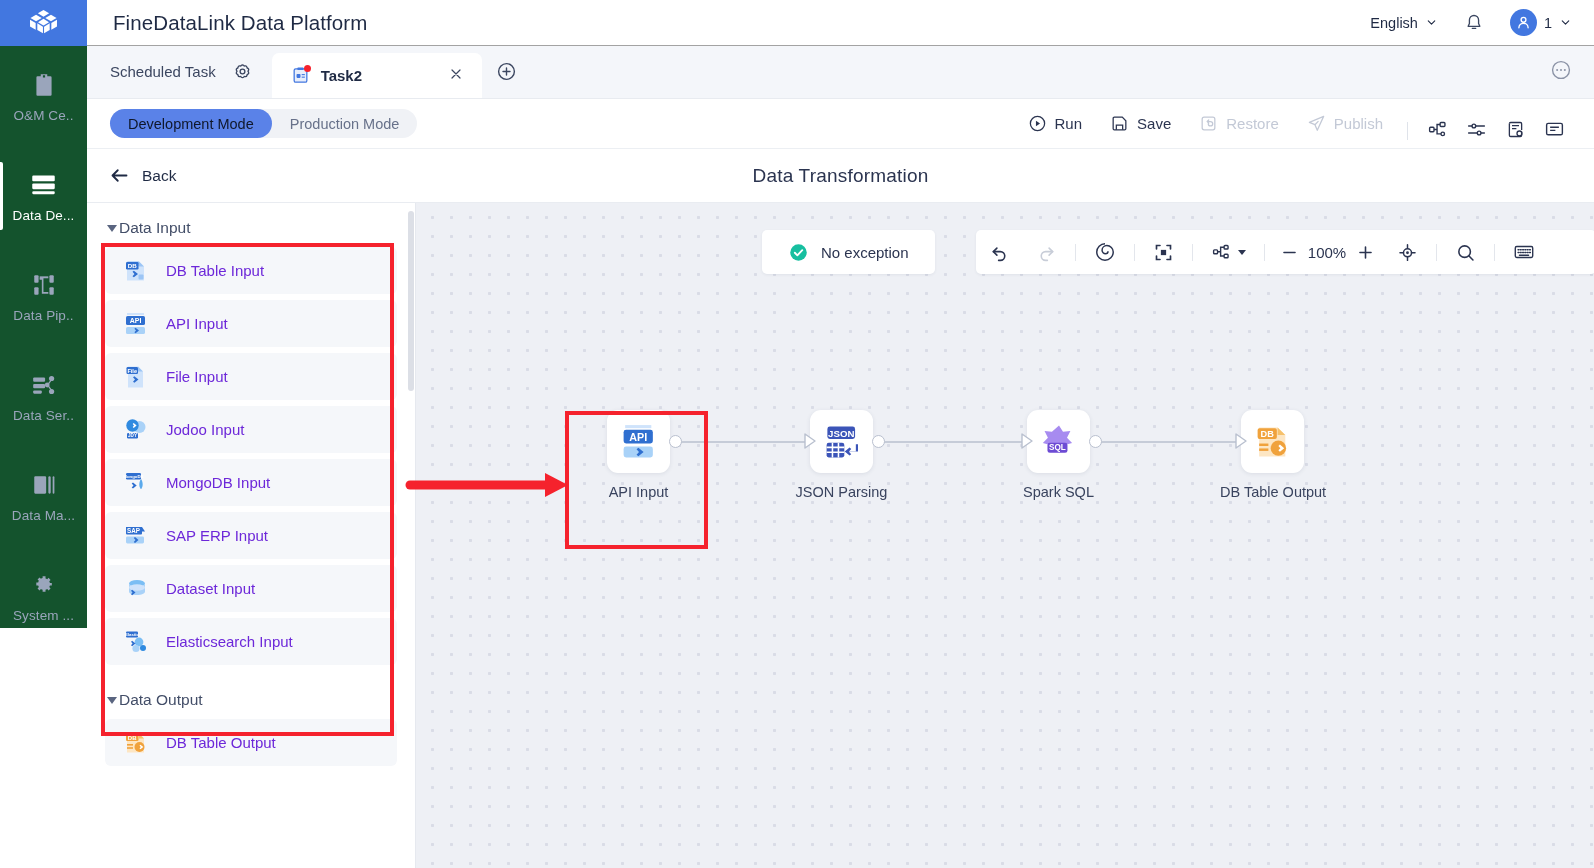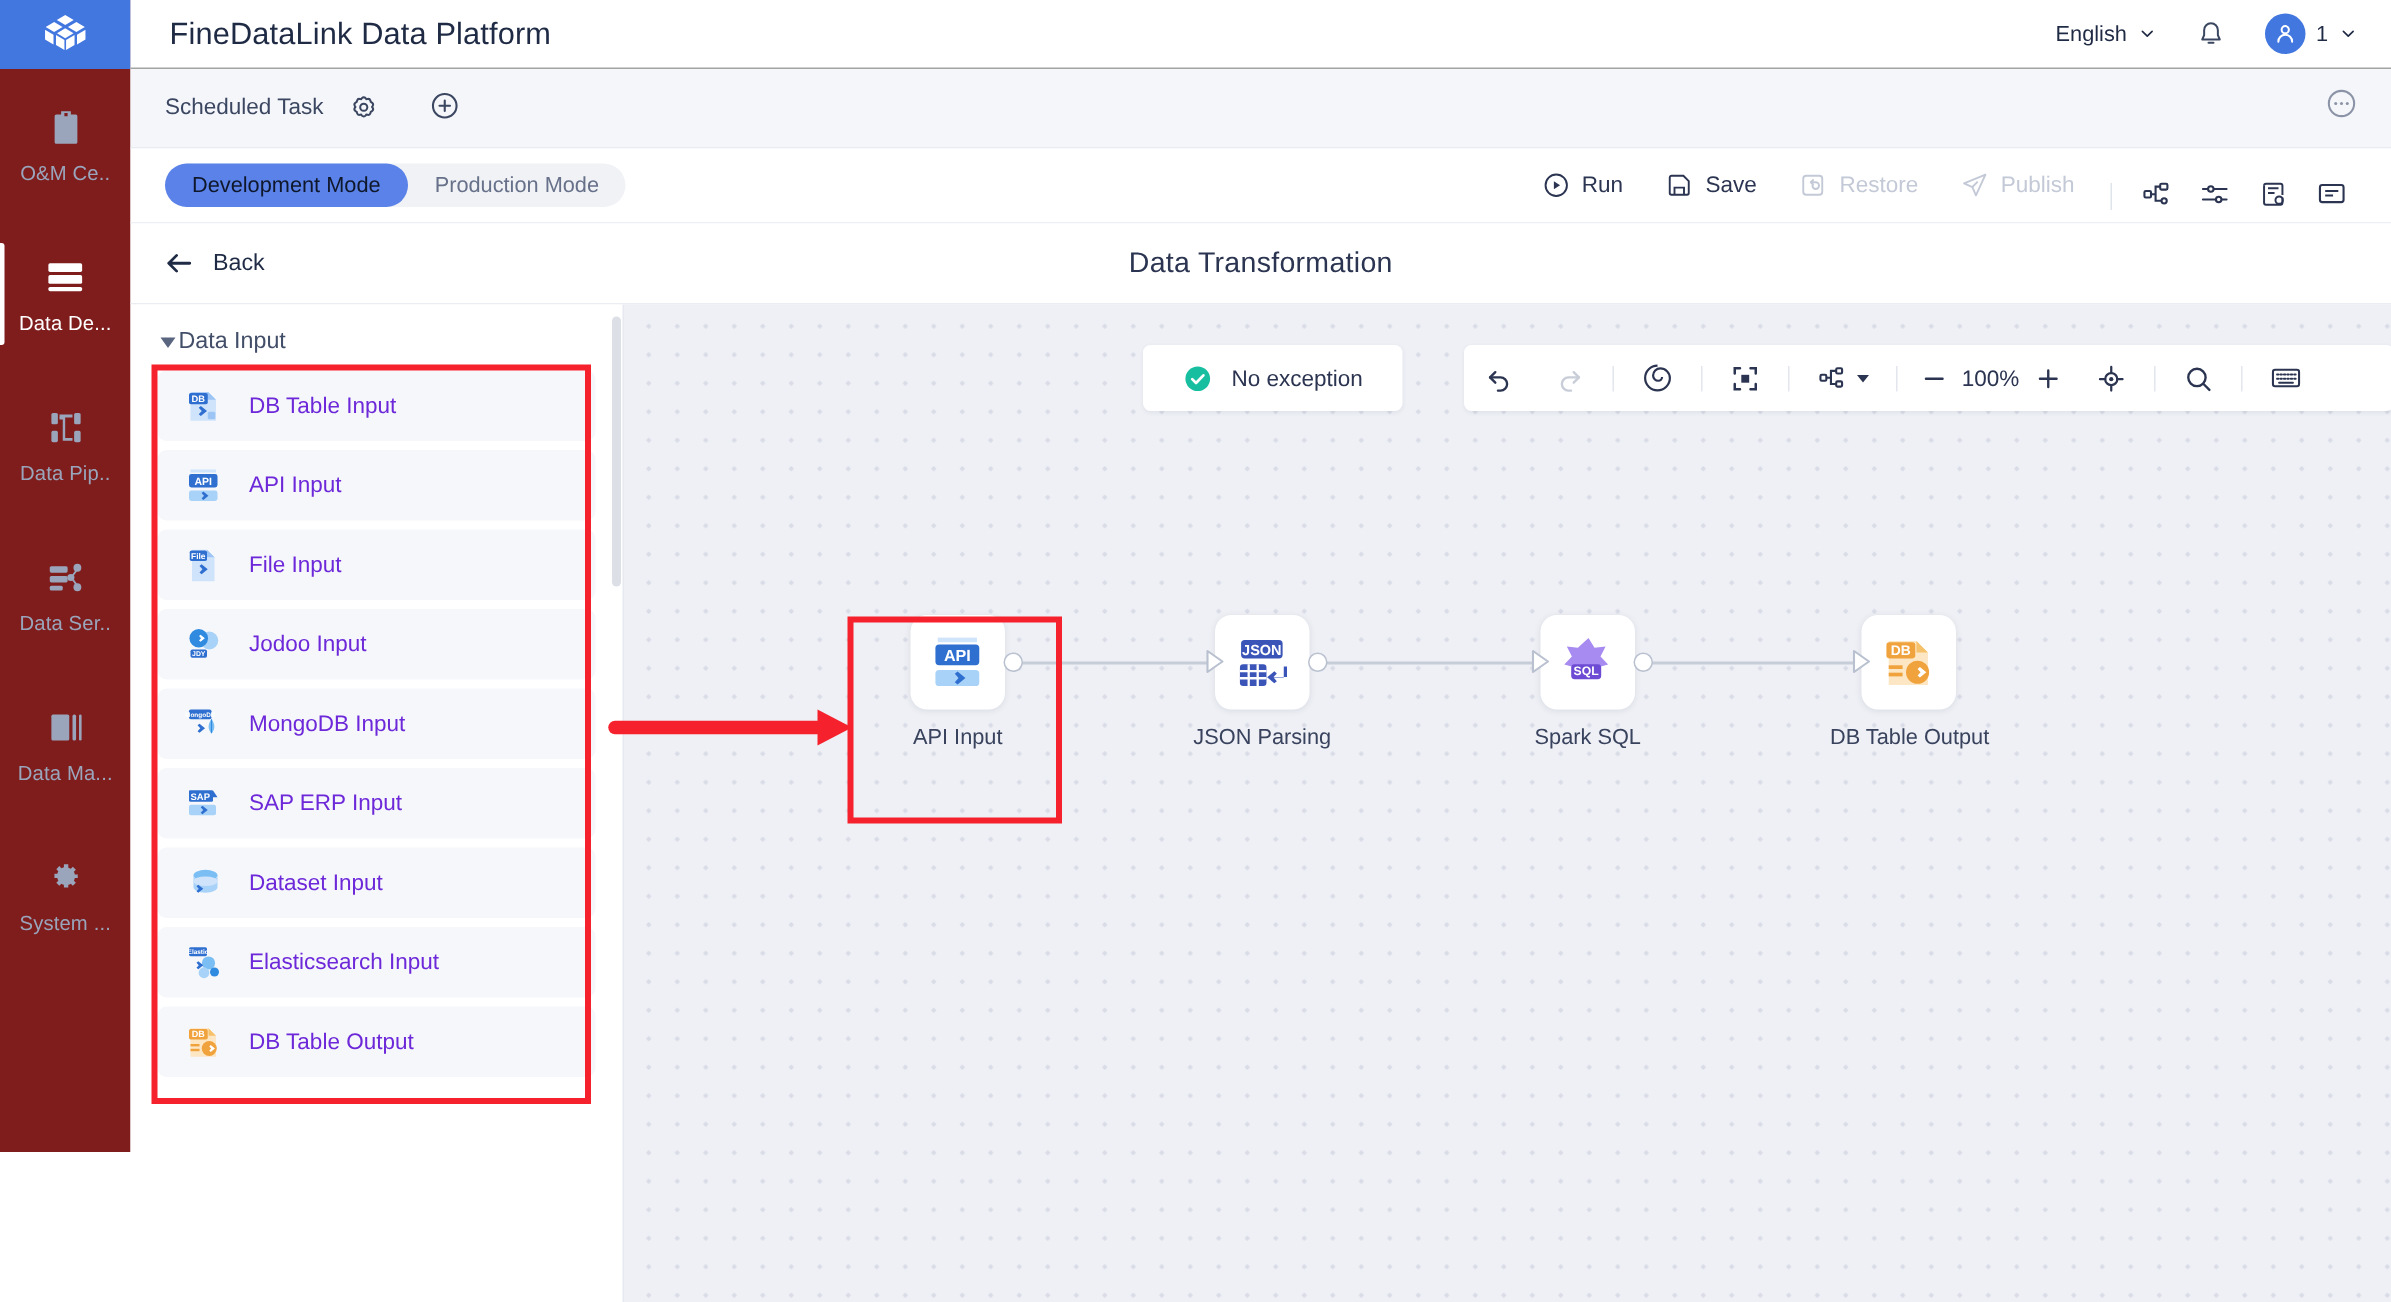--- a/index.html
+++ b/index.html
@@ -9,22 +9,22 @@
     font-family: "Liberation Sans", sans-serif;
     background: #ffffff;
     overflow: hidden;
     -webkit-font-smoothing: antialiased;
   }
   #app { position: relative; width: 1594px; height: 868px; }
 
   
   #rail {
     position: absolute; left: 0; top: 0;
-    width: 87px; height: 768px;
-    background: #7f1d1d;
+    width: 87px; height: 628px;
+    background: #14532d;
   }
   #rail-logo {
     width: 87px; height: 46px;
     background: #4277e0;
     display: flex; align-items: center; justify-content: center;
   }
   .rail-item {
     width: 87px; height: 100px;
     display: flex; flex-direction: column;
     align-items: center; justify-content: center;
@@ -352,20 +352,38 @@
     <div id="scheduled-task">
       <span class="st-lab">Scheduled Task</span>
       <span style="display:flex;cursor:pointer;">
         <svg width="19" height="19" viewBox="0 0 24 24" fill="none" stroke="#3b4660" stroke-width="1.7">
           <circle cx="12" cy="12" r="3"></circle>
           <path d="M12 3.6a2 2 0 0 1 1.5.7l.7.9 1.1-.2a2 2 0 0 1 2.3 1.4l.3 1.1 1 .6a2 2 0 0 1 .7 2.6l-.6 1 .6 1a2 2 0 0 1-.7 2.6l-1 .6-.3 1.1a2 2 0 0 1-2.3 1.4l-1.1-.2-.7.9a2 2 0 0 1-3 0l-.7-.9-1.1.2a2 2 0 0 1-2.3-1.4l-.3-1.1-1-.6a2 2 0 0 1-.7-2.6l.6-1-.6-1a2 2 0 0 1 .7-2.6l1-.6.3-1.1a2 2 0 0 1 2.3-1.4l1.1.2.7-.9A2 2 0 0 1 12 3.6z"></path>
         </svg>
       </span>
     </div>
 
+    <div class="tab">
+      <span style="position:relative;display:flex;">
+        <svg width="19" height="19" viewBox="0 0 24 24">
+          <rect x="4" y="3.5" width="16" height="17" rx="2" fill="#e8eefb" stroke="#4277e0" stroke-width="1.6"></rect>
+          <rect x="8" y="2" width="8" height="3.2" rx="1" fill="#4277e0"></rect>
+          <rect x="7" y="10" width="5" height="5" rx="1" fill="#4277e0"></rect>
+          <rect x="13.5" y="10.2" width="4" height="1.4" fill="#4277e0"></rect>
+          <rect x="13.5" y="13.4" width="4" height="1.4" fill="#4277e0"></rect>
+        </svg>
+        <span style="position:absolute;right:-1px;top:-1px;width:7px;height:7px;border-radius:50%;background:#f5222d;"></span>
+      </span>
+      <span class="tab-lab">Task2</span>
+      <span class="tab-close">
+        <svg width="16" height="16" viewBox="0 0 24 24" stroke="#3b4660" stroke-width="1.8" stroke-linecap="round">
+          <path d="M6 6l12 12M18 6L6 18"></path>
+        </svg>
+      </span>
+    </div>
 
     <span id="add-tab">
       <svg width="21" height="21" viewBox="0 0 24 24" fill="none" stroke="#3b4660" stroke-width="1.6">
         <circle cx="12" cy="12" r="9"></circle>
         <path d="M12 8v8M8 12h8" stroke-linecap="round"></path>
       </svg>
     </span>
 
     <span id="tab-more">
       <svg width="22" height="22" viewBox="0 0 24 24" fill="none" stroke="#8b93a6" stroke-width="1.5">
@@ -568,20 +586,24 @@
           <text x="9" y="7.1" font-family="Liberation Sans, sans-serif" font-size="4.3" font-weight="bold" fill="#ffffff" text-anchor="middle">Elastic</text>
           <circle cx="16" cy="13" r="4.4" fill="#7bbef4"></circle>
           <circle cx="13" cy="19.5" r="3.6" fill="#a9d2f8"></circle>
           <circle cx="20" cy="19" r="3" fill="#2f8ae0"></circle>
           <path d="M3 14.5h6.5L8 12.8l1.2-1 3.3 2.7-3.3 2.7-1.2-1 1.5-1.7H3z" fill="#2f6fd0"></path>
         </svg>
       </span>
       <span class="ni-lab">Elasticsearch Input</span>
     </div>
 
+    <div class="grp-header" style="padding-top:20px;">
+      <span class="grp-caret"></span>
+      <span class="grp-title">Data Output</span>
+    </div>
 
     <div class="node-item">
       <span class="ni-ico">
         <svg width="26" height="26" viewBox="0 0 26 26">
           <path d="M4 3.5h12l5 5v14H4z" fill="#fde6c3"></path>
           <path d="M16 3.5l5 5h-5z" fill="#f6c16b"></path>
           <rect x="3" y="4" width="12.5" height="7" rx="1.2" fill="#f0a23c"></rect>
           <text x="9.2" y="9.5" font-family="Liberation Sans, sans-serif" font-size="6" font-weight="bold" fill="#ffffff" text-anchor="middle">DB</text>
           <rect x="4" y="14" width="6" height="1.6" fill="#f0a23c"></rect>
           <rect x="4" y="17.2" width="6" height="1.6" fill="#f0a23c"></rect>

